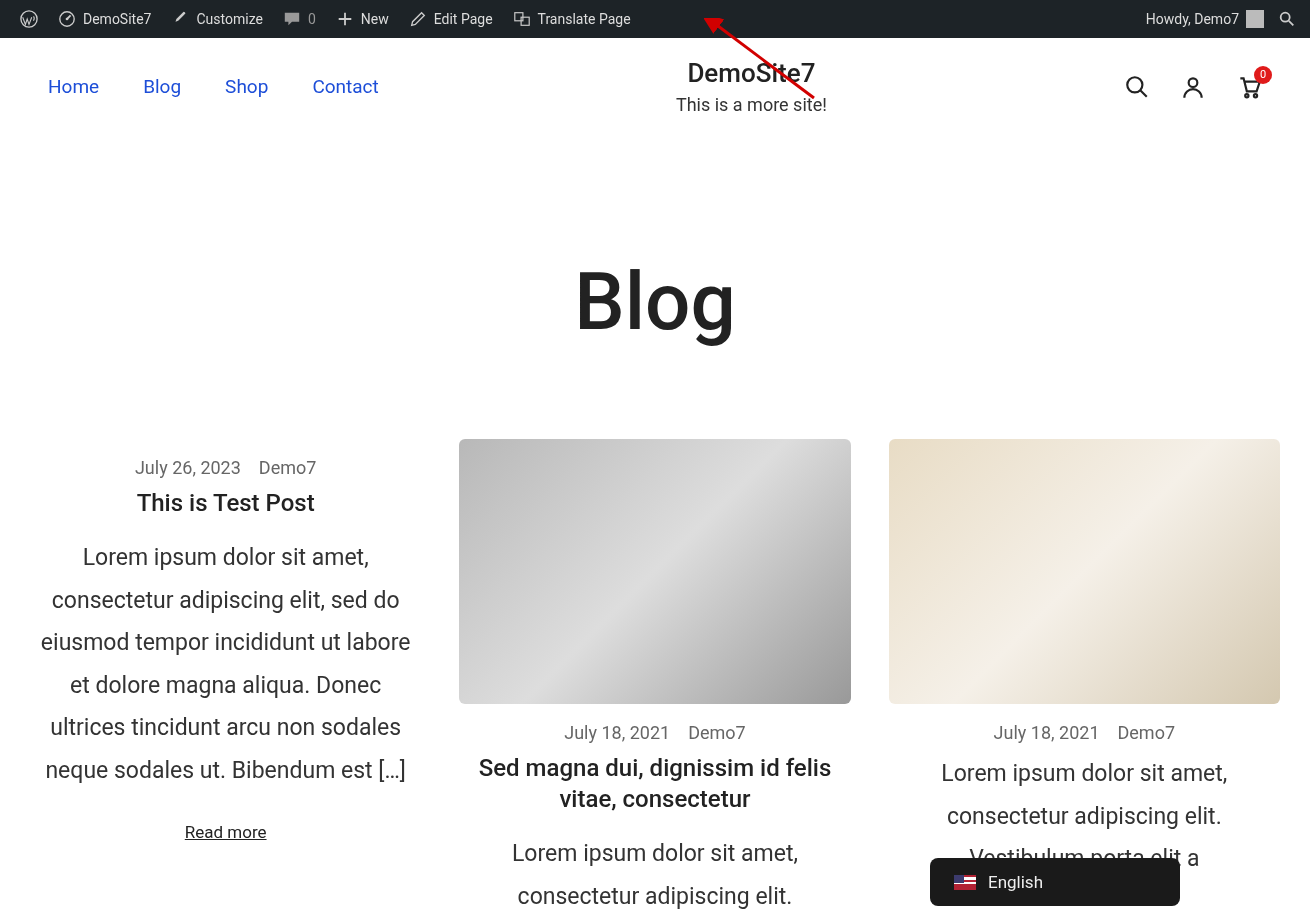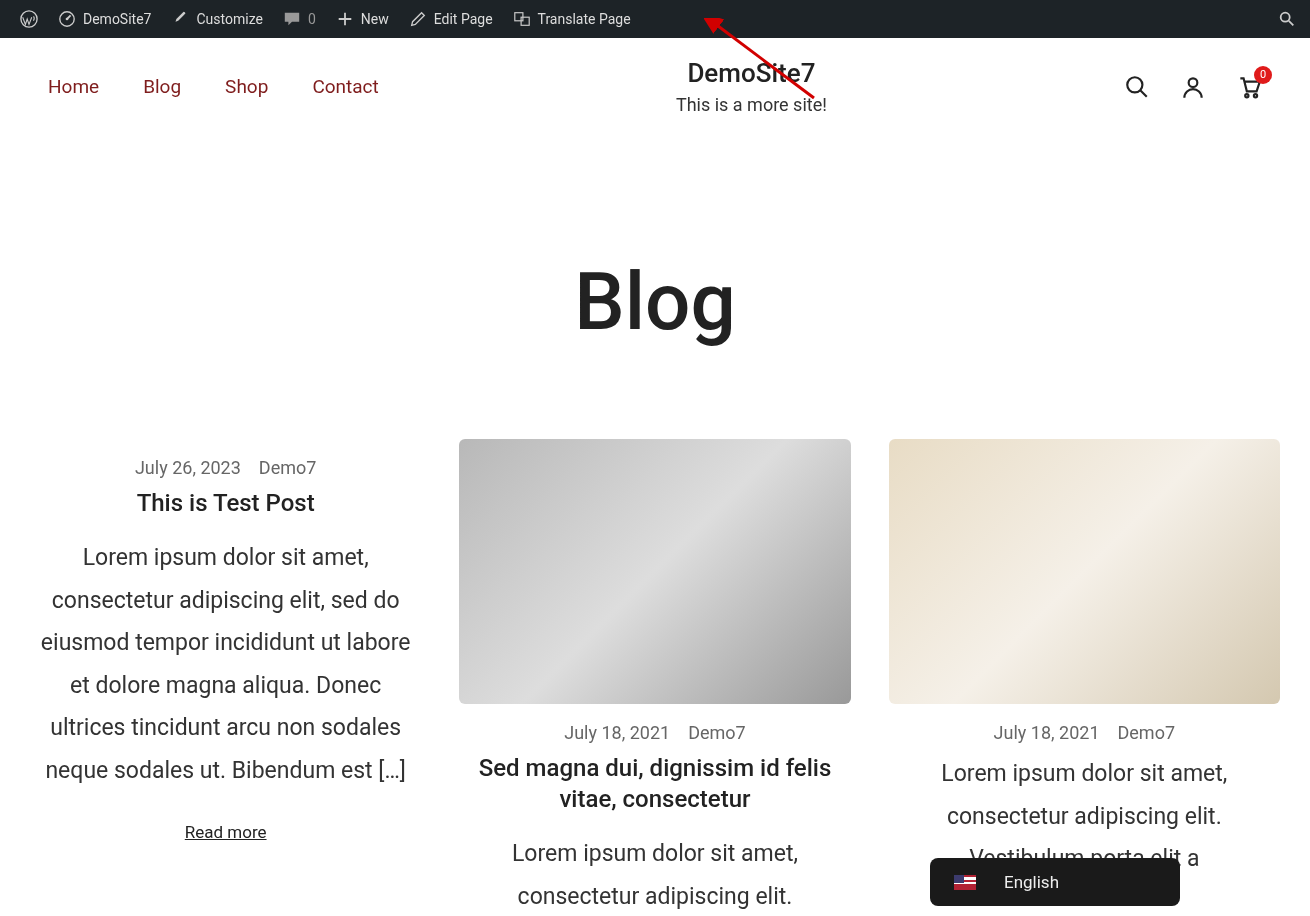--- a/index.html
+++ b/index.html
@@ -8,42 +8,42 @@
 
 .admin-bar { background: #1d2327; color: #c3c4c7; height: 38px; display: flex; align-items: center; justify-content: space-between; padding: 0 10px; font-size: 14px; position: relative; }
 .admin-left, .admin-right { display: flex; align-items: center; gap: 0; }
 .admin-item { display: flex; align-items: center; gap: 7px; padding: 0 10px; height: 38px; cursor: pointer; color: #ddd; }
 .admin-icon { width: 18px; height: 18px; display: inline-flex; align-items: center; justify-content: center; }
 .admin-avatar { width: 18px; height: 18px; background: #bbb; display: inline-block; }
 
 
 .site-header { display: flex; align-items: center; justify-content: space-between; padding: 20px 48px; }
 .main-nav { display: flex; gap: 44px; }
-.main-nav a { text-decoration: none; color: #7f1d1d; font-size: 19px; }
+.main-nav a { text-decoration: none; color: #1d4ed8; font-size: 19px; }
 .site-identity { text-align: center; flex: 1; }
 .site-title { font-size: 26px; font-weight: 500; }
 .site-tagline { font-size: 18px; color: #333; margin-top: 6px; }
 .header-icons { display: flex; align-items: center; gap: 30px; }
 .header-icon { width: 26px; height: 26px; cursor: pointer; position: relative; }
 .cart-badge { position: absolute; top: -8px; right: -10px; background: #e01b1b; color: #fff; font-size: 11px; width: 18px; height: 18px; border-radius: 50%; display: flex; align-items: center; justify-content: center; }
 
 
 .page-title { text-align: center; font-size: 80px; font-weight: 500; margin: 120px 0 90px; }
 
 
 .blog-grid { display: grid; grid-template-columns: repeat(3, 1fr); gap: 38px; padding: 0 20px; max-width: 1290px; margin: 0 auto; }
 .post-card { text-align: center; }
 .post-image { width: 100%; height: 265px; background: #ccc; border-radius: 6px; object-fit: cover; display: block; }
 .post-meta { color: #666; font-size: 18px; margin: 18px 0 10px; display: flex; justify-content: center; gap: 18px; }
 .post-title { font-size: 24px; font-weight: 500; margin-bottom: 18px; line-height: 1.3; }
 .post-excerpt { font-size: 23px; color: #333; line-height: 1.85; }
 .post-readmore { display: inline-block; margin-top: 30px; font-size: 17px; color: #222; text-decoration: underline; }
 
 
-.lang-switcher { position: fixed; bottom: 10px; right: 130px; background: #1a1a1a; color: #eee; padding: 14px 24px; border-radius: 8px; display: flex; align-items: center; gap: 28px; font-size: 17px; width: 250px; }
+.lang-switcher { position: fixed; bottom: 10px; right: 130px; background: #1a1a1a; color: #eee; padding: 14px 24px; border-radius: 8px; display: flex; align-items: center; gap: 12px; font-size: 17px; width: 250px; }
 .flag { width: 22px; height: 15px; background: linear-gradient(to bottom, #b22234 15%, #fff 15%, #fff 30%, #b22234 30%, #b22234 45%, #fff 45%, #fff 60%, #b22234 60%); position: relative; }
 .flag::before { content: ''; position: absolute; top: 0; left: 0; width: 45%; height: 55%; background: #3c3b6e; }
 
 
 .img-building { background: linear-gradient(135deg, #b8b8b8, #ddd, #999); filter: grayscale(1); }
 .img-bathroom { background: linear-gradient(135deg, #e8dcc5, #f5f0e8, #d4c8b0); }
 
 
 .arrow { position: absolute; top: 18px; left: 704px; pointer-events: none; }
 .arrow svg { width: 120px; height: 90px; }
@@ -109,20 +109,24 @@
       <span class="admin-icon">
         <svg viewBox="0 0 20 20" fill="none" stroke="#ccc" stroke-width="1.3">
             <rect x="2" y="3" width="9" height="9"></rect>
             <rect x="9" y="8" width="9" height="9"></rect>
           </svg>
       </span>
       <span>Translate Page</span>
     </div>
   </div>
   <div class="admin-right">
+    <div class="admin-item">
+      <span>Howdy, Demo7</span>
+      <span class="admin-avatar"></span>
+    </div>
     <div class="admin-item" style="padding:0 4px">
       <span class="admin-icon">
         <svg viewBox="0 0 20 20" fill="none" stroke="#ccc" stroke-width="2">
             <circle cx="8" cy="8" r="5"></circle>
             <path d="M12 12l5 5"></path>
           </svg>
       </span>
     </div>
   </div>
 

